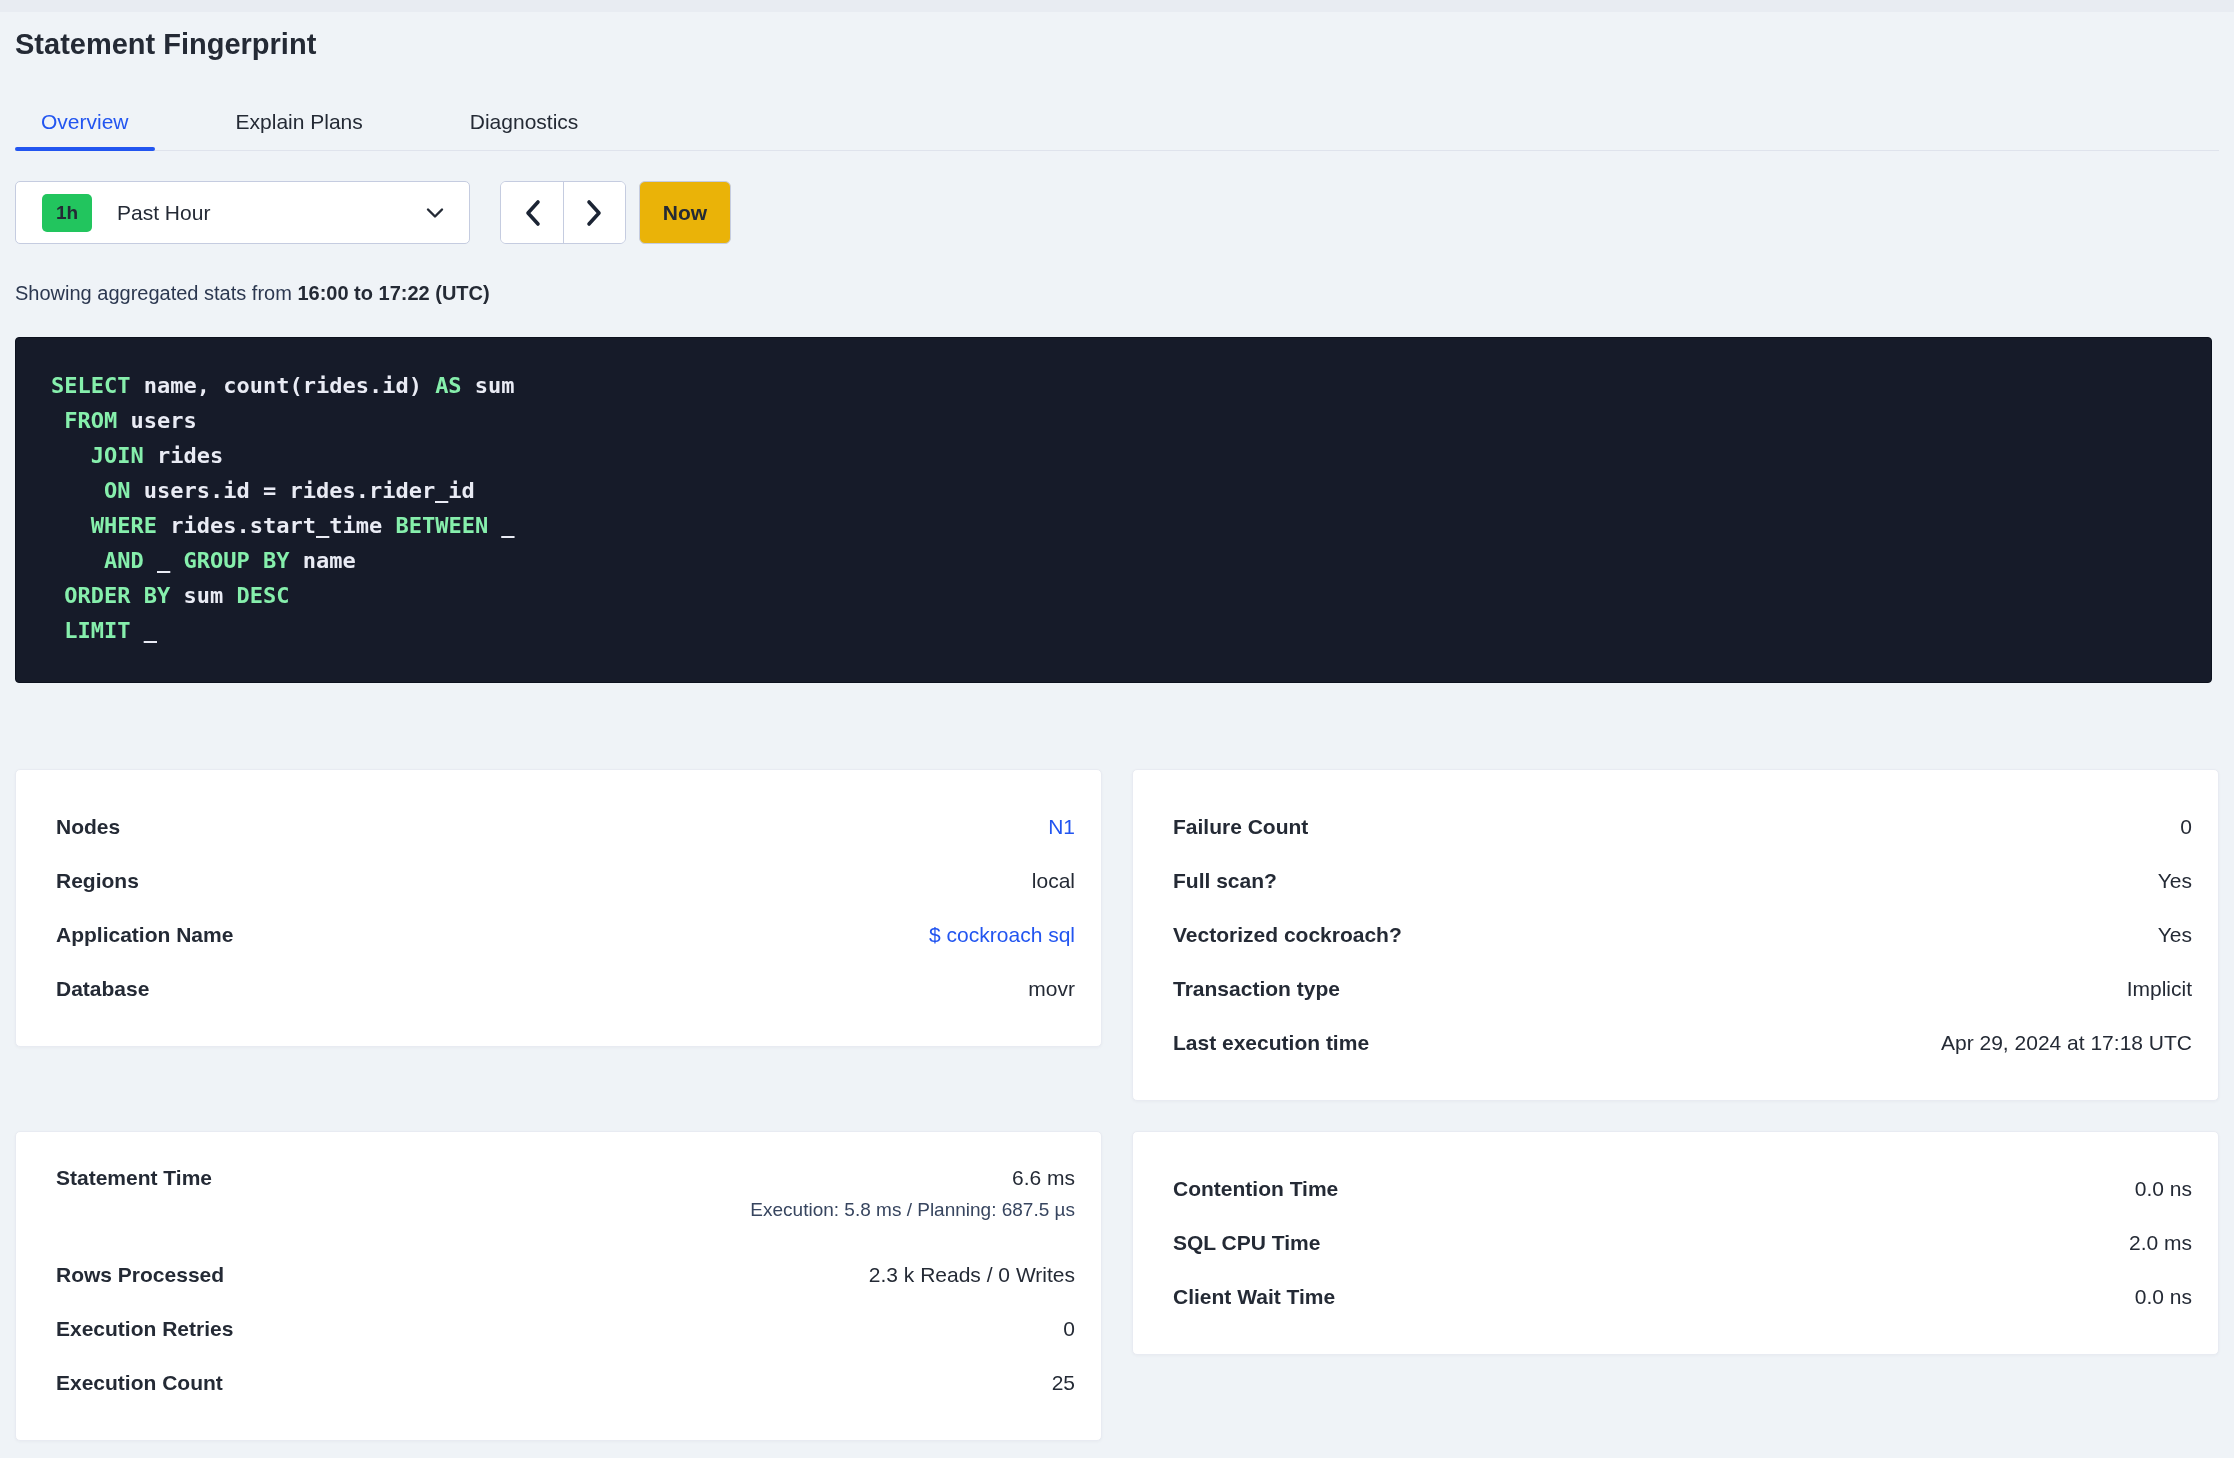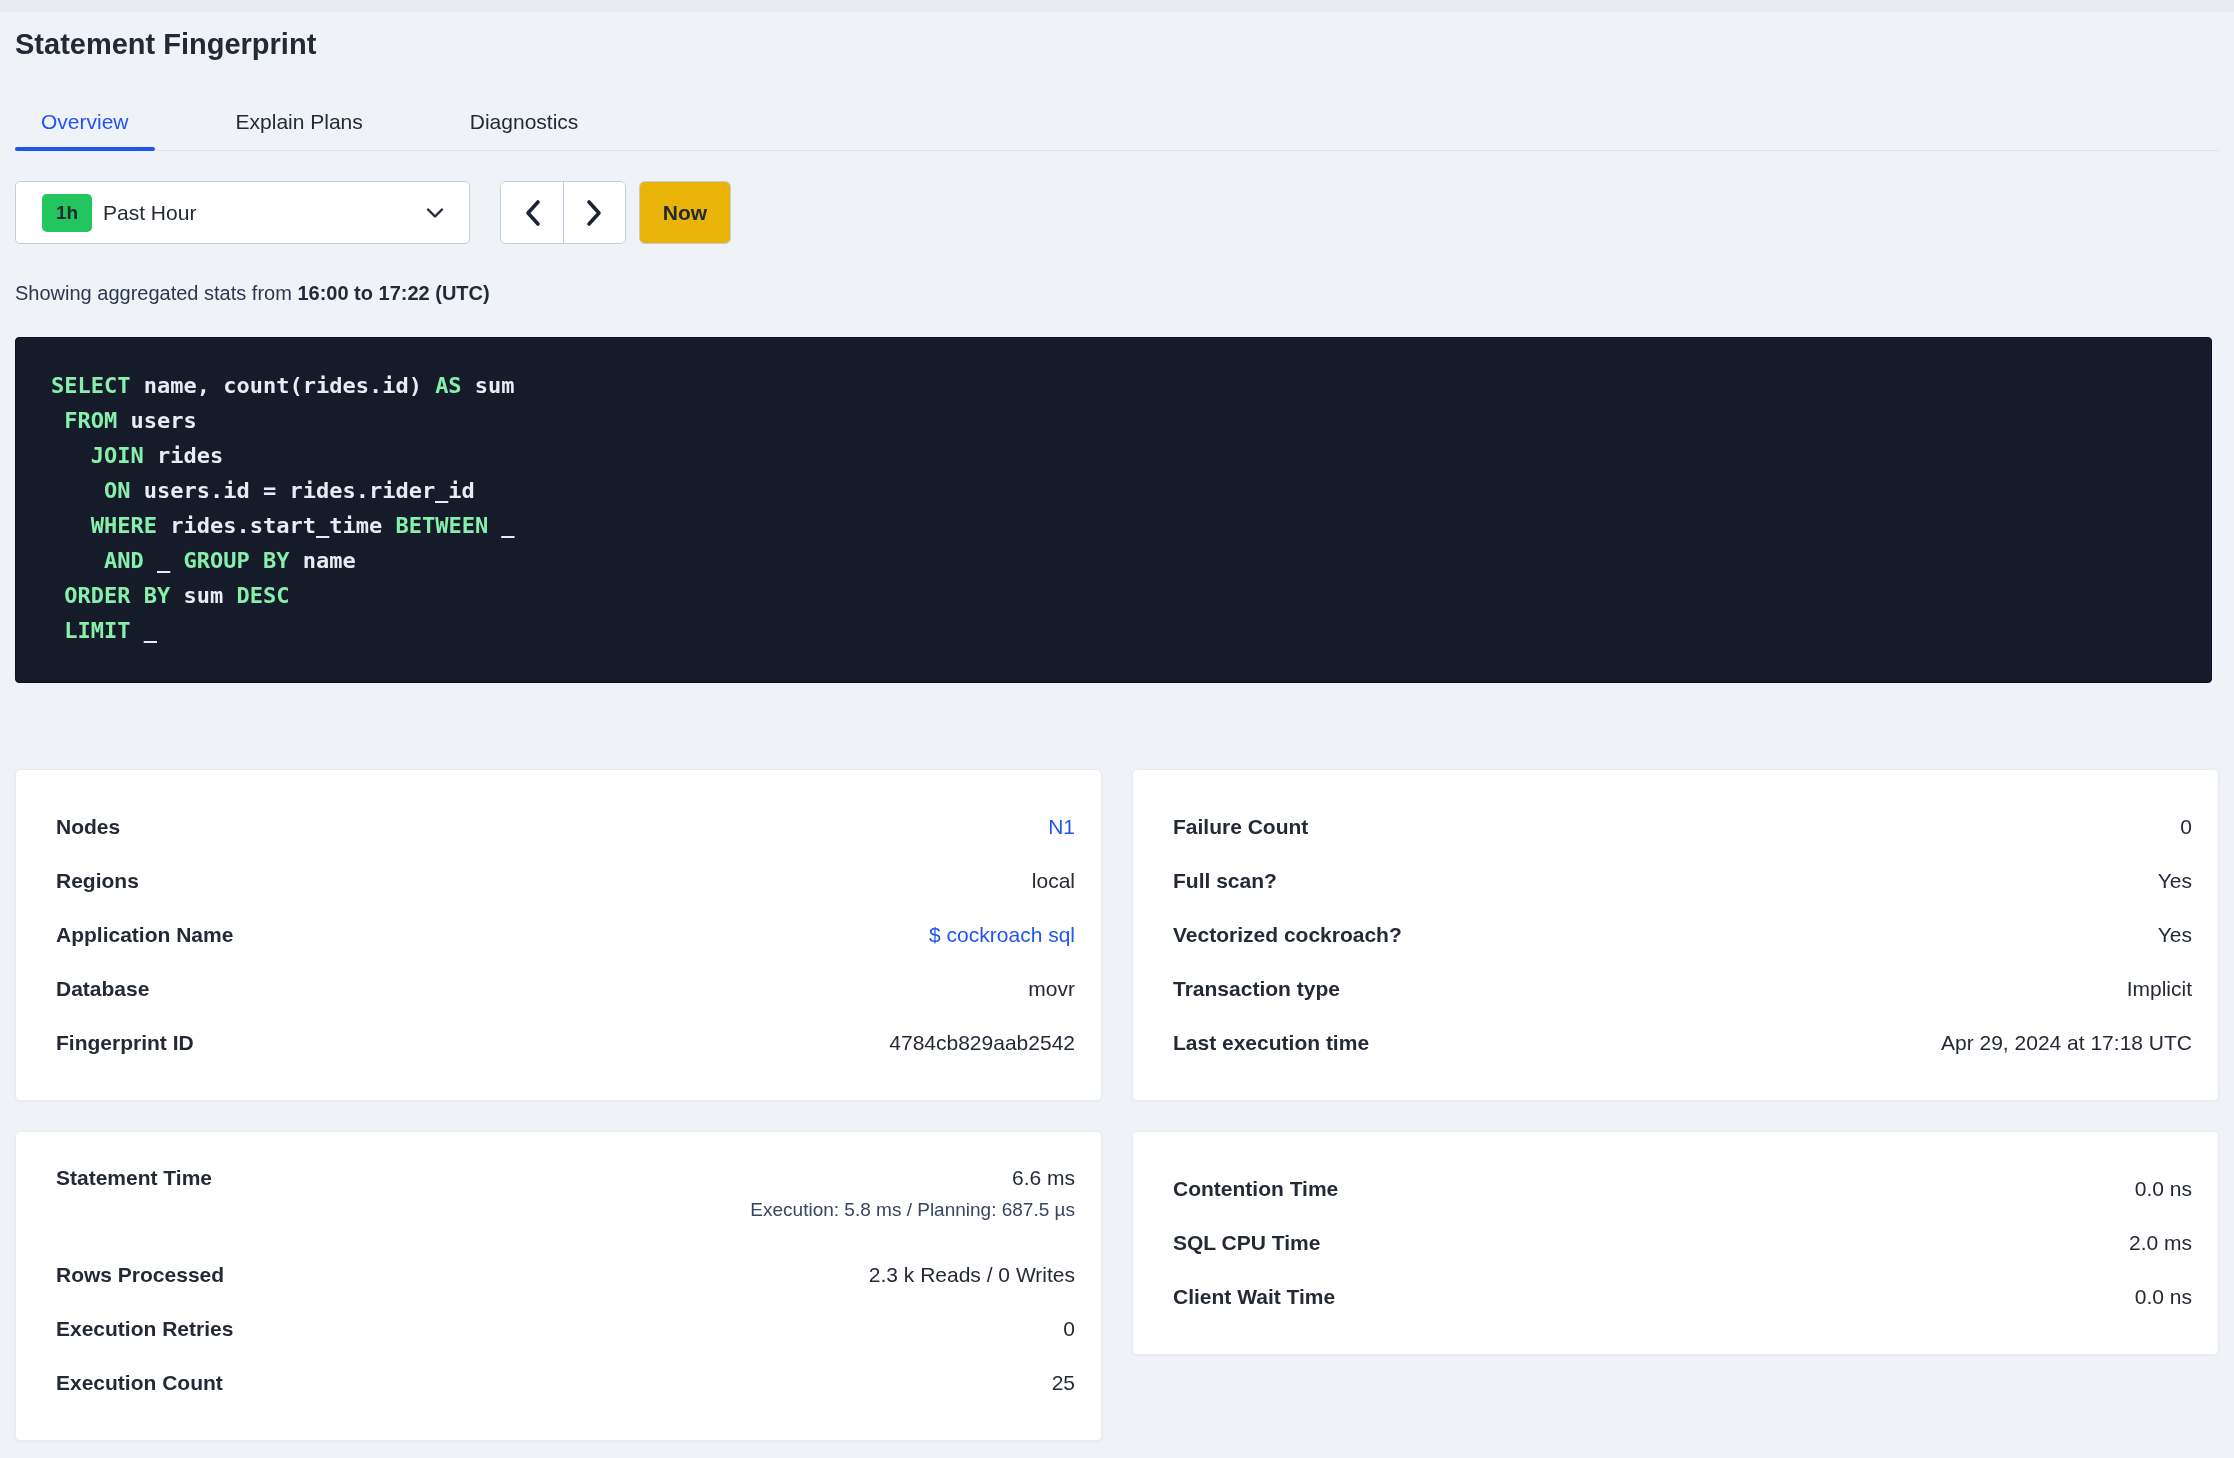--- a/index.html
+++ b/index.html
@@ -27,21 +27,21 @@
   .timepicker {
     width:455px; height:63px; background:#fff;
     border:1px solid #c5cce0; border-radius:5px;
     display:flex; align-items:center; padding:0 24px 0 26px; cursor:pointer;
   }
   .time-badge {
     min-width:50px; height:38px; padding:0 9px; background:#22c55e; border-radius:5px;
     display:flex; align-items:center; justify-content:center;
     font-size:19px; font-weight:700; color:#242a35;
   }
-  .time-label { margin-left:11px; font-size:21px; color:#242a35; }
+  .time-label { margin-left:25px; font-size:21px; color:#242a35; }
   .timepicker svg { margin-left:auto; }
 
   .pager { margin-left:30px; height:63px; display:flex; background:#fff; border:1px solid #c5cce0; border-radius:6px; overflow:hidden; }
   .pager-btn { width:62px; height:100%; display:flex; align-items:center; justify-content:center; cursor:pointer; background:#fff; border:none; padding:0; }
   .pager-btn.next { border-left:1px solid #c5cce0; }
 
   .now-btn { margin-left:13px; width:92px; height:63px; background:#eab308; border:1px solid #c5cce0; border-radius:6px;
     display:flex; align-items:center; justify-content:center; font-size:21px; font-weight:700; color:#242a35; cursor:pointer; }
 
   .stats-line { margin-top:37px; font-size:20px; line-height:24px; color:#2c3850; }
@@ -154,26 +154,20 @@
           <div class="row-value link">
             <div class="row-main">$ cockroach sql</div>
           </div>
         </div>
         <div class="card-row">
           <div class="row-label">Database</div>
           <div class="row-value">
             <div class="row-main">movr</div>
           </div>
         </div>
-        <div class="card-row">
-          <div class="row-label">Fingerprint ID</div>
-          <div class="row-value">
-            <div class="row-main">4784cb829aab2542</div>
-          </div>
-        </div>
       </div>
     <div class="card">
         <div class="card-row">
           <div class="row-label">Failure Count</div>
           <div class="row-value">
             <div class="row-main">0</div>
           </div>
         </div>
         <div class="card-row">
           <div class="row-label">Full scan?</div>

